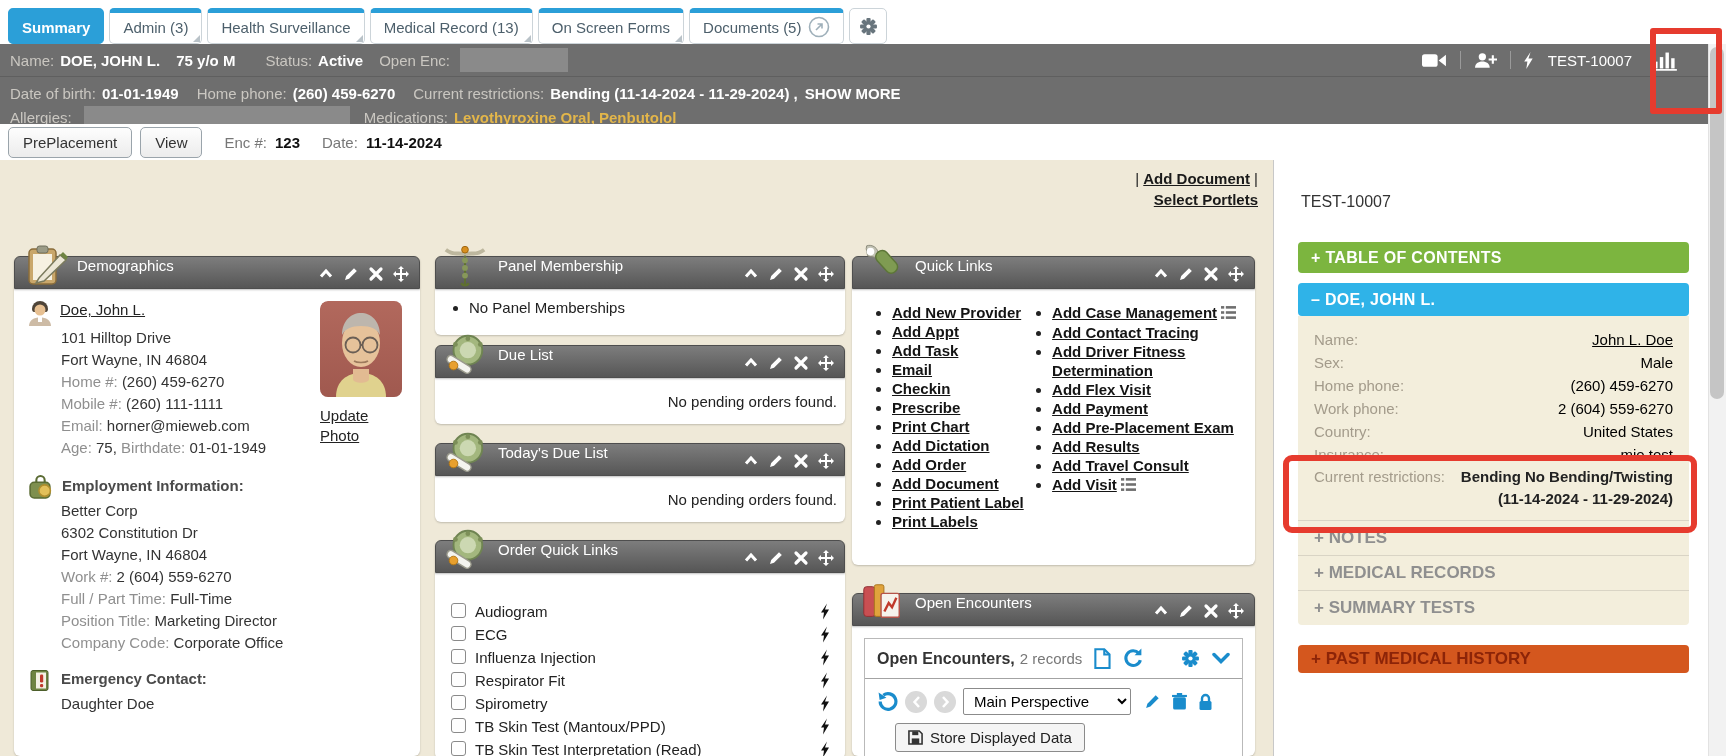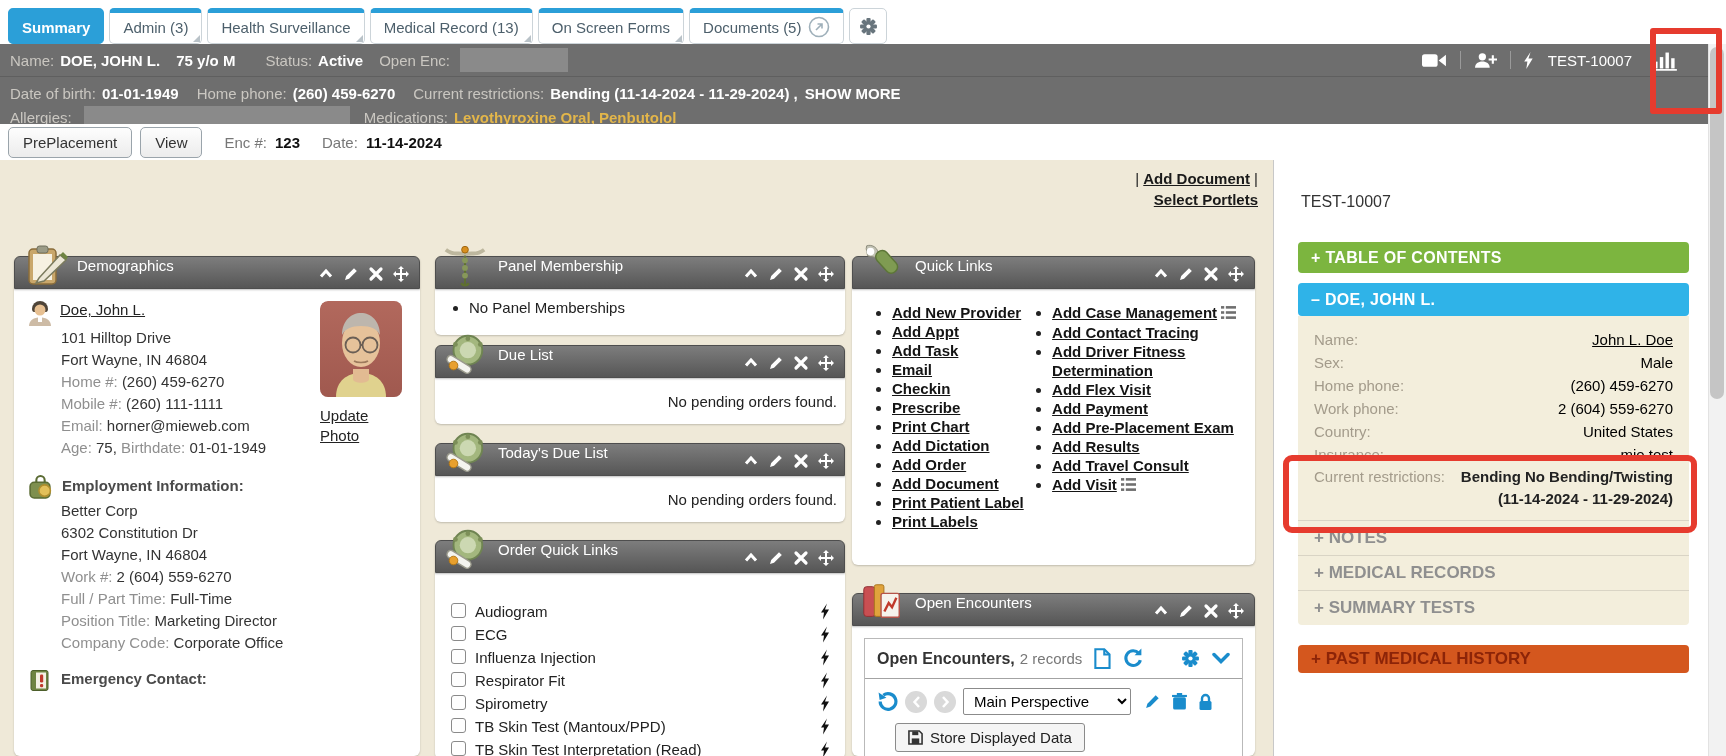--- a/index.html
+++ b/index.html
@@ -364,20 +364,23 @@
       <div class="sec-head" style="margin-top:14px;">
         <span style="display:flex;">
             <svg width="24" height="25" viewBox="0 0 24 24">
               <rect x="3" y="2" width="17" height="20" rx="2" fill="#6f8442" stroke="#4c5e2a"></rect>
               <rect x="8" y="4" width="10" height="16" fill="#f4f1e4"></rect>
               <rect x="12" y="6" width="3.2" height="8" rx="1.2" fill="#c0392b"></rect>
               <rect x="12" y="15.5" width="3.2" height="3.2" rx="1.2" fill="#c0392b"></rect>
             </svg>
           </span>
         <span class="sec-title">Emergency Contact:</span>
+      </div>
+      <div class="sec-body">
+        <div class="demo-line">Daughter Doe</div>
       </div>
     </div>
   </div>
 
   <div class="portlet" style="left:435px;top:256px;width:410px;">
     <div class="portlet-icon">
       <svg width="46" height="48" viewBox="0 0 48 48">
           <path d="M23 10h2v34h-2z" fill="#5f7030"></path>
           <path d="M4 7c9 7 12 2 20 5M44 7c-9 7-12 2-20 5" stroke="#bdb79e" stroke-width="4" fill="none"></path>
           <circle cx="24" cy="7" r="3.5" fill="#d88f1e" stroke="#9c6410"></circle>

